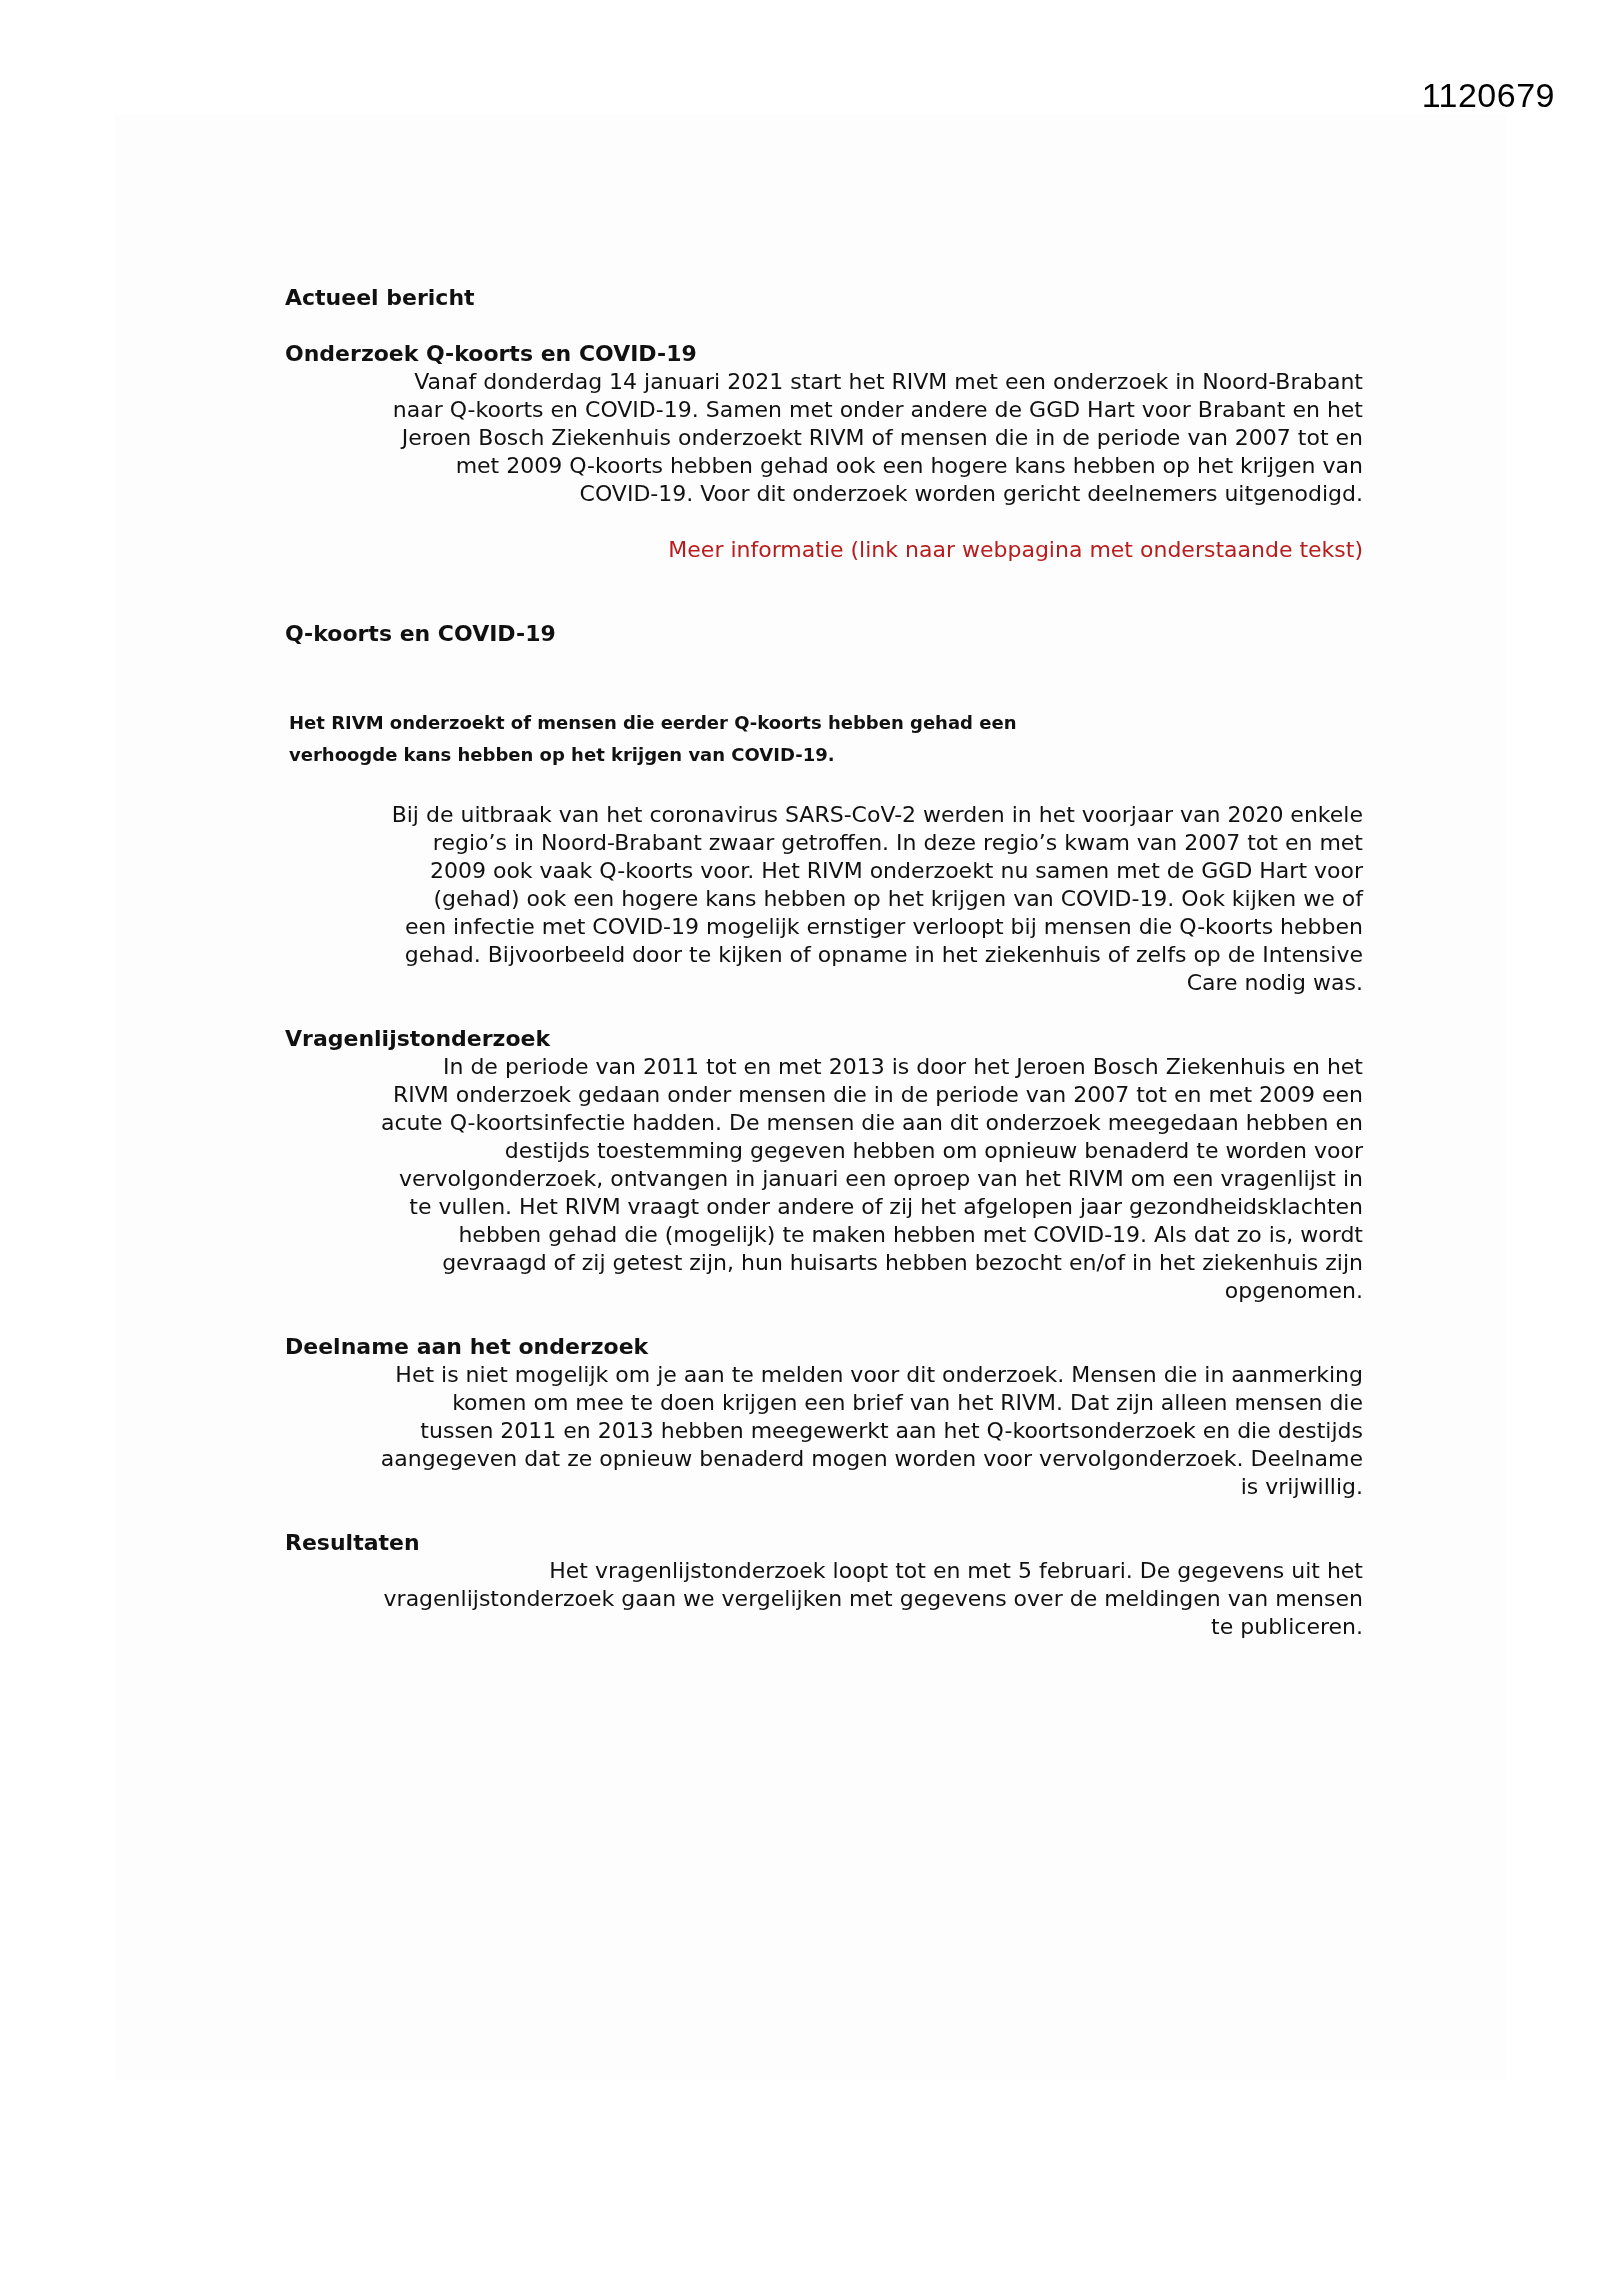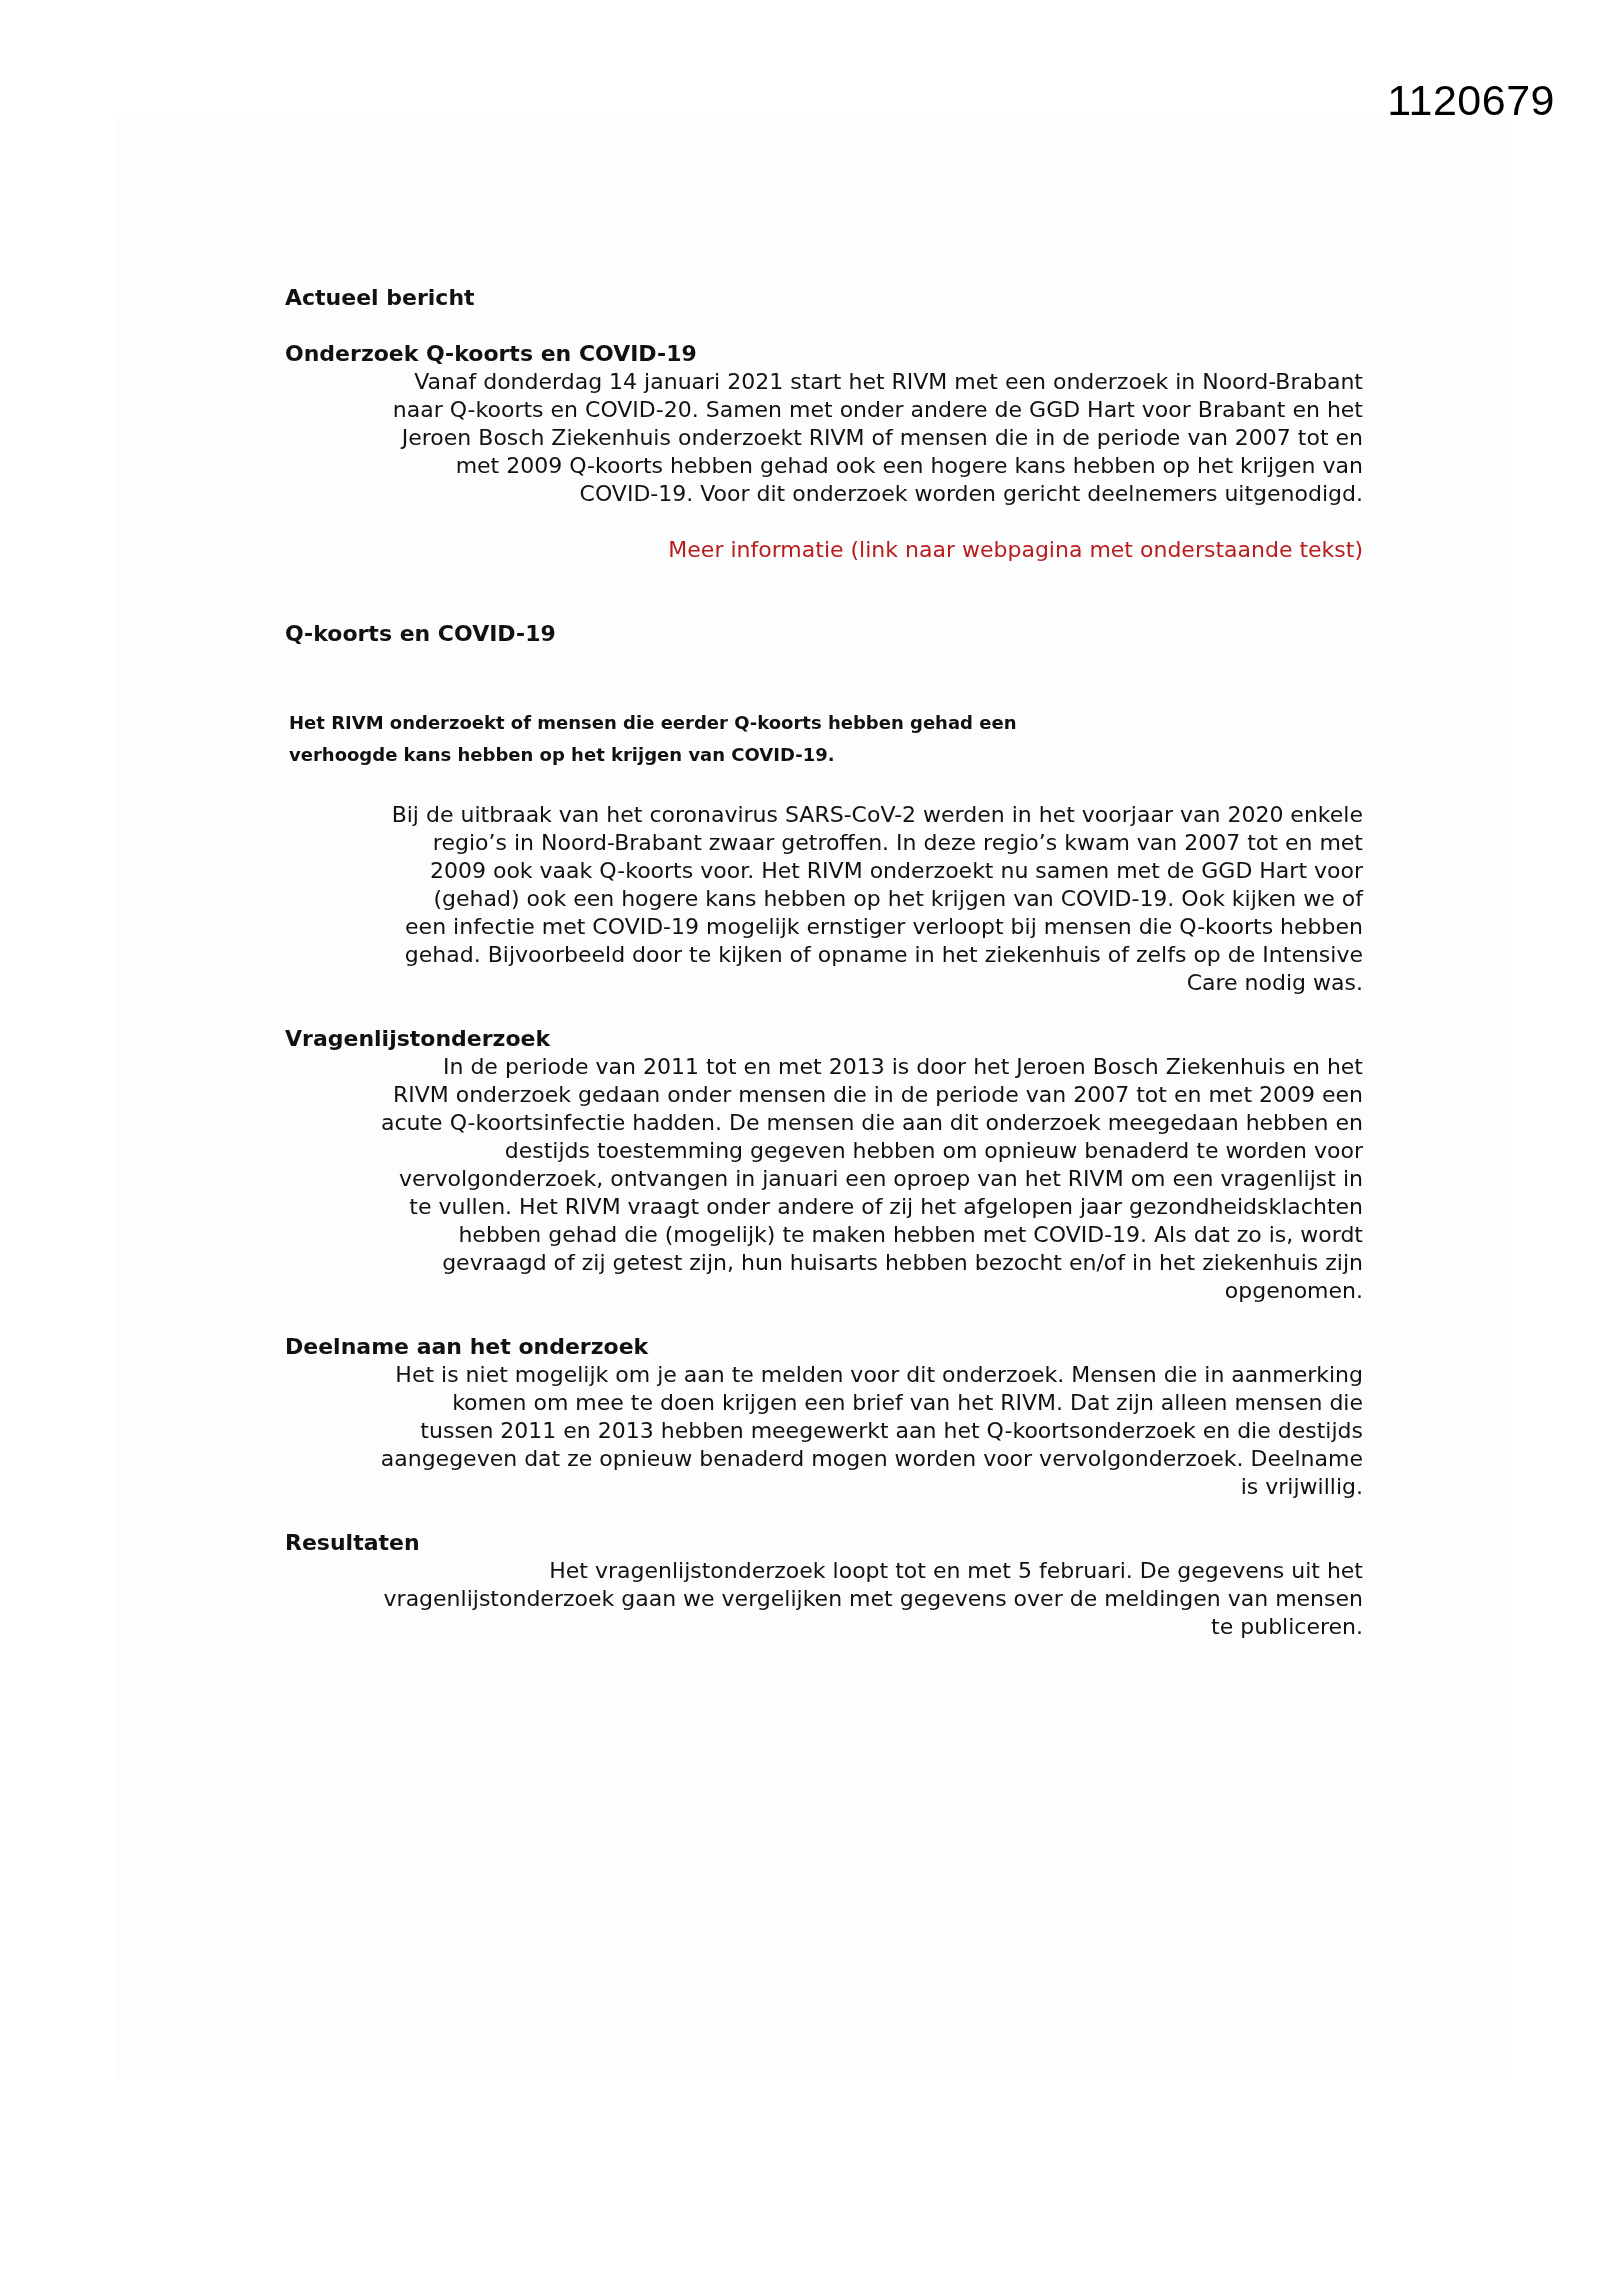--- a/index.html
+++ b/index.html
@@ -13,21 +13,21 @@
       position: relative;
       overflow: hidden;
       font-family: "DejaVu Sans", sans-serif;
       color: #111111;
     }
     .doc-number {
       position: absolute;
       top: 76px;
       right: 66px;
       font-family: "Liberation Sans", sans-serif;
-      font-size: 43px;
+      font-size: 34px;
       color: #000000;
       letter-spacing: 0.5px;
     }
     .scan-area {
       position: absolute;
       left: 115px;
       top: 115px;
       width: 1391px;
       height: 1965px;
       background: #fdfdfd;
@@ -72,21 +72,21 @@
 <div class="scan-area"></div>
 
 <div class="content">
 
   <p class="h-bold">Actueel bericht</p>
   <div class="gap-1"></div>
 
   <p class="h-bold">Onderzoek Q-koorts en COVID-19</p>
   <div>
     <p class="p">Vanaf donderdag 14 januari 2021 start het RIVM met een onderzoek in Noord-Brabant</p>
-    <p class="p">naar Q-koorts en COVID-20. Samen met onder andere de GGD Hart voor Brabant en het</p>
+    <p class="p">naar Q-koorts en COVID-19. Samen met onder andere de GGD Hart voor Brabant en het</p>
     <p class="p">Jeroen Bosch Ziekenhuis onderzoekt RIVM of mensen die in de periode van 2007 tot en</p>
     <p class="p">met 2009 Q-koorts hebben gehad ook een hogere kans hebben op het krijgen van</p>
     <p class="p">COVID-19. Voor dit onderzoek worden gericht deelnemers uitgenodigd.</p>
   </div>
   <div class="gap-1"></div>
 
   <p class="p">
     <a class="link">Meer informatie (link naar webpagina met onderstaande tekst)</a>
   </p>
 

